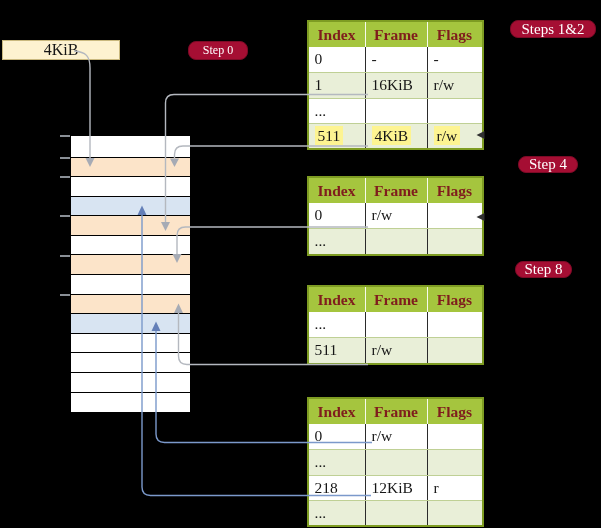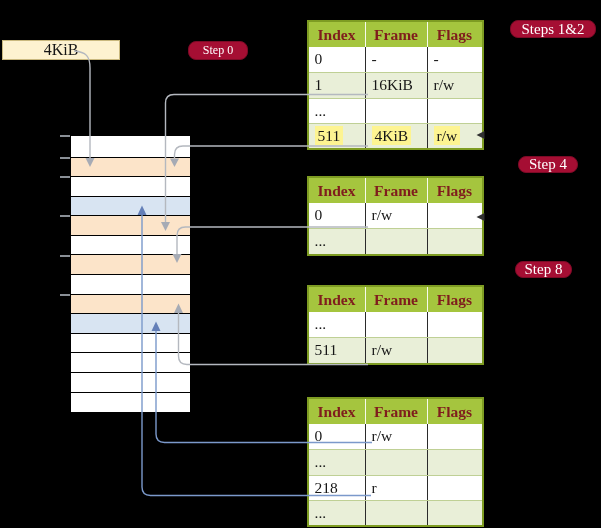--- a/index.html
+++ b/index.html
@@ -153,20 +153,21 @@
         <div class="tcell">0</div>
         <div class="tcell">r/w</div>
       </div>
       <div class="trow shaded sep">
         <div class="tcell">...</div>
         <div class="tcell"></div>
         <div class="tcell"></div>
       </div>
       <div class="trow sep">
         <div class="tcell">218</div>
+        <div class="tcell">12KiB</div>
         <div class="tcell">r</div>
       </div>
       <div class="trow shaded sep">
         <div class="tcell">...</div>
         <div class="tcell"></div>
         <div class="tcell"></div>
       </div>
     </div>
 
   <svg class="overlay" width="601" height="528" viewBox="0 0 601 528">

